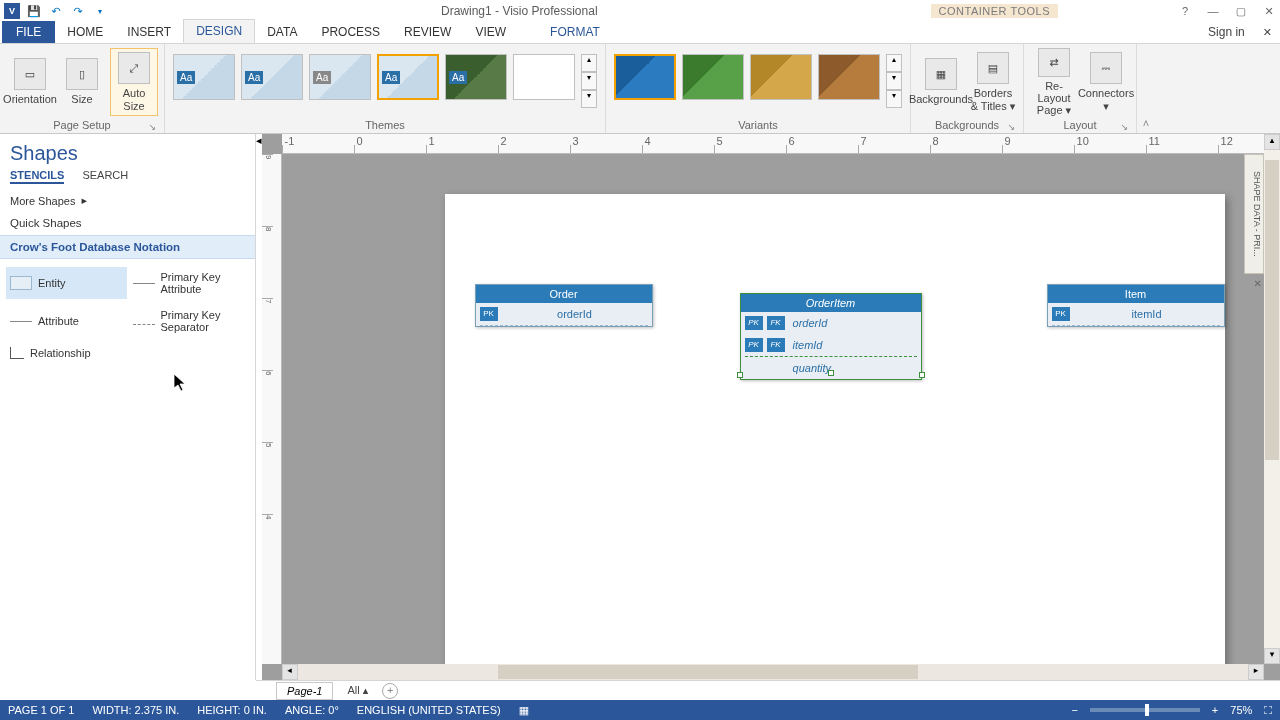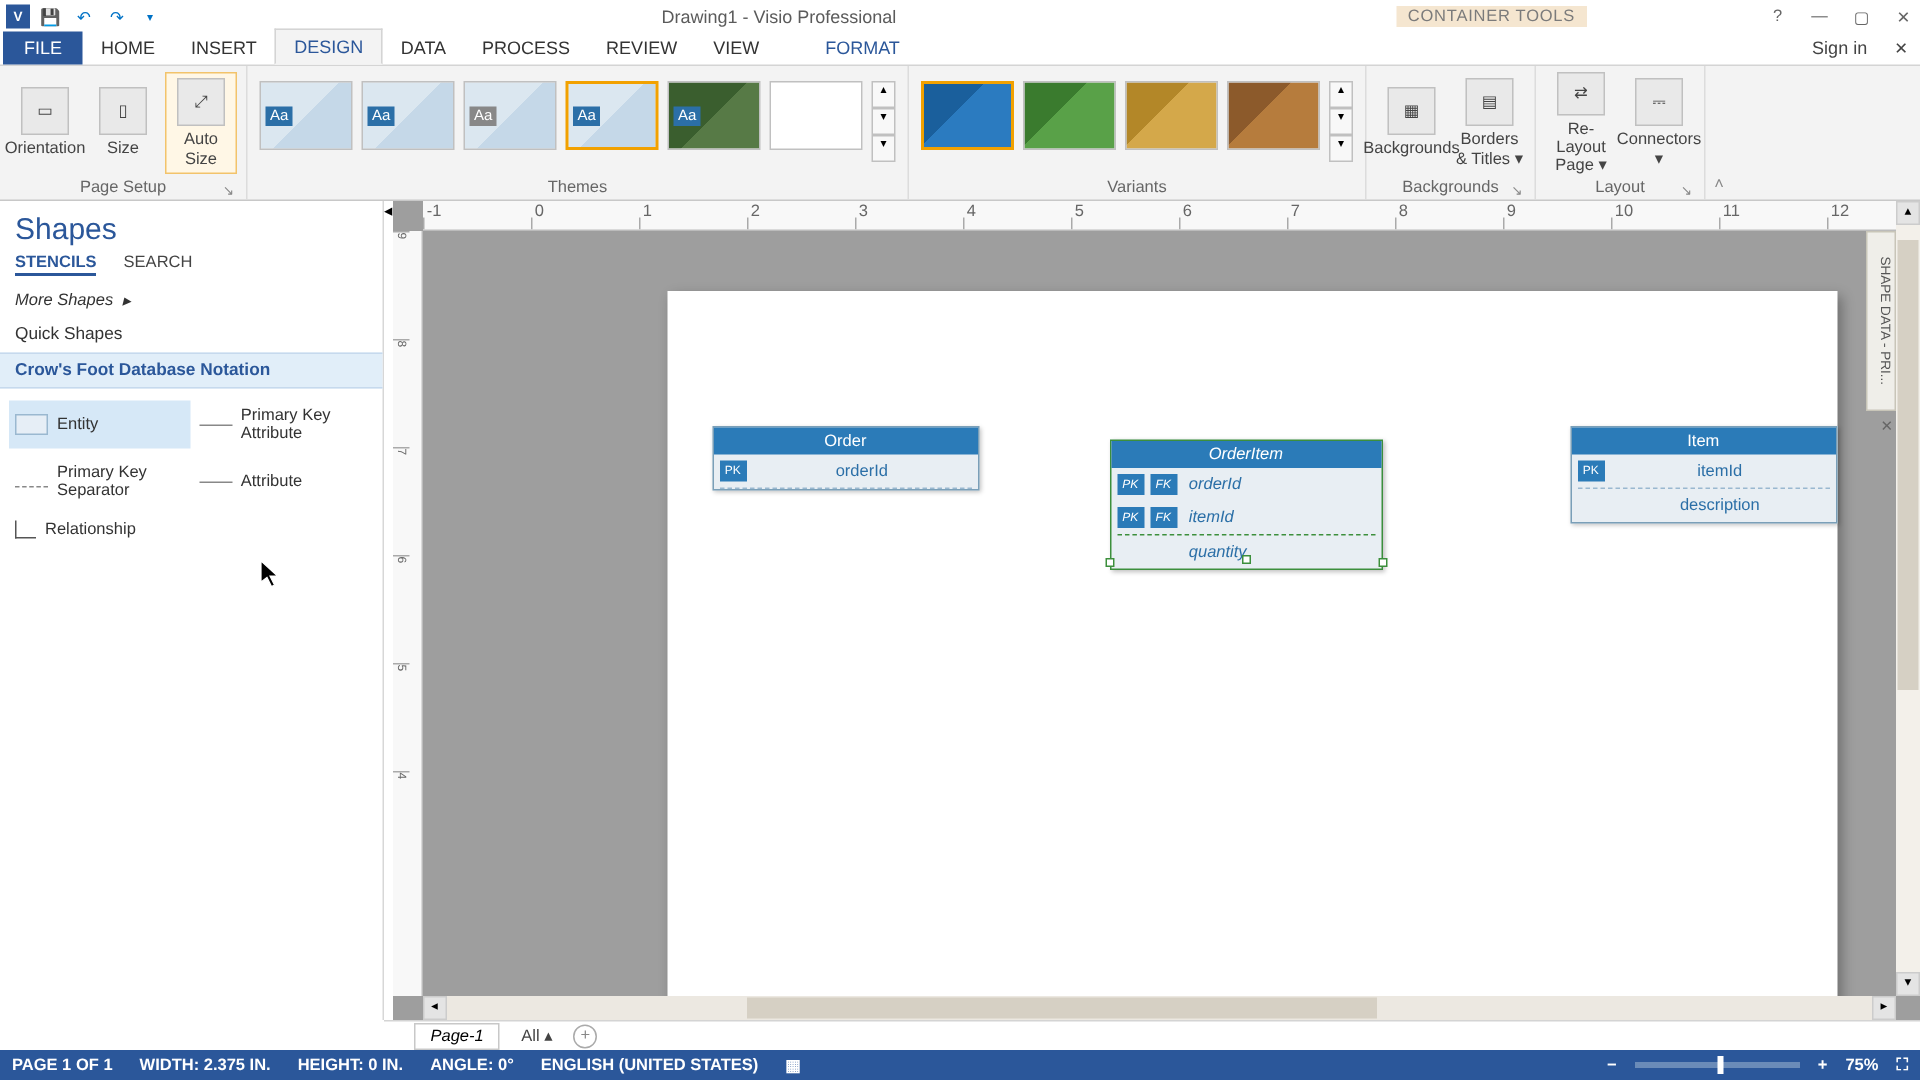--- a/index.html
+++ b/index.html
@@ -47,21 +47,21 @@
 .variant-swatch.v4{background:linear-gradient(135deg,#8c5a2b 40%,#b67c3d 40%);}
 .ribbon-collapse { width:18px; display:flex; align-items:flex-end; justify-content:center; color:#888; cursor:pointer; padding-bottom:4px;}
 
 
 .workarea { position:absolute; top:134px; left:0; right:0; bottom:40px; display:flex; }
 .shapes-pane { width:256px; background:#fff; border-right:1px solid #d7d7d7; display:flex; flex-direction:column;}
 .shapes-title { font-size:20px; color:#2b579a; padding:8px 10px 4px; font-weight:normal;}
 .shapes-tabs { display:flex; gap:18px; padding:0 10px 4px; font-size:11px;}
 .shapes-tabs .st { color:#444; cursor:pointer; padding-bottom:1px;}
 .shapes-tabs .st.active { color:#2b579a; font-weight:600; border-bottom:2px solid #2b579a;}
-.shapes-more { padding:6px 10px; font-size:11.5px; color:#333; display:flex; gap:6px; cursor:pointer;font-style:italic;}
+.shapes-more { padding:6px 10px; font-size:11.5px; color:#333; display:flex; align-items:center; gap:6px; cursor:pointer;}
 .shapes-quick { padding:4px 10px 6px; font-size:11.5px; color:#333; cursor:pointer;}
 .stencil-active { background:#e1eef9; padding:5px 10px; font-size:11.5px; color:#2b579a; font-weight:600; border-top:1px solid #c6d9ed; border-bottom:1px solid #c6d9ed;}
 .stencil-items { padding:8px 6px; display:grid; grid-template-columns:1fr 1fr; gap:6px 2px;}
 .stencil-item { display:flex; align-items:center; gap:6px; padding:4px 4px; cursor:pointer; font-size:11.5px; color:#333;}
 .stencil-item.sel { background:#d6e8f7;}
 .stencil-icon { width:22px; height:14px; background:#e6eef6; border:1px solid #9ab8d0; flex-shrink:0;}
 .stencil-icon.line { background:transparent; border:none; border-top:1px dashed #888; height:0; margin-top:7px;}
 .stencil-icon.rel { background:transparent; border:none; border-left:1px solid #555; border-bottom:1px solid #555; height:12px; width:14px;}
 .stencil-icon.fk { background:transparent; border:none; height:0; border-top:1px solid #888;}
 
@@ -95,21 +95,21 @@
 .shape-data-tab { position:absolute; right:16px; top:20px; width:20px; height:120px; background:#efeee9; border:1px solid #c8c5b8; writing-mode:vertical-rl; text-align:center; font-size:9px; color:#555; padding:4px 1px; cursor:pointer;}
 .shape-data-close { position:absolute; right:18px; top:144px; font-size:10px; color:#666; cursor:pointer;}
 
 
 .page-tabs { position:absolute; left:256px; right:0; bottom:20px; height:20px; background:#fff; border-top:1px solid #d4d4d4; display:flex; align-items:center; padding-left:20px; gap:14px;}
 .page-tab { padding:2px 10px; font-size:11px; border:1px solid #c8c8c8; background:#fff; cursor:pointer;font-style:italic;}
 .page-tab-all { font-size:11px; color:#444; cursor:pointer;}
 .page-add { width:16px; height:16px; border:1px solid #aaa; border-radius:50%; text-align:center; line-height:13px; font-size:11px; color:#888; cursor:pointer;}
 
 
-.statusbar { position:absolute; bottom:0; left:0; right:0; height:20px; background:#2b579a; color:#fff; display:flex; align-items:center; font-size:10.5px; padding:0 8px; gap:18px;font-weight:bold;}
+.statusbar { position:absolute; bottom:0; left:0; right:0; height:20px; background:#2b579a; color:#fff; display:flex; align-items:center; font-size:10.5px; padding:0 8px; gap:18px;}
 .statusbar .right { margin-left:auto; display:flex; align-items:center; gap:12px;}
 .zoom-slider { width:110px; height:4px; background:#6a8bb8; position:relative;}
 .zoom-slider::after{content:""; position:absolute; left:50%; top:-4px; width:4px; height:12px; background:#fff;}
 
 .cursor-arrow { position:absolute; left:174px; top:374px; width:14px; height:18px; pointer-events:none; z-index:50;}
 .cursor-arrow svg{width:100%;height:100%;}
 </style>
 </head>
 <body>
 
@@ -267,26 +267,26 @@
     <div class="stencil-items">
       <div class="stencil-item sel">
           <div class="stencil-icon"></div>
           <span>Entity</span>
         </div>
       <div class="stencil-item">
           <div class="stencil-icon fk"></div>
           <span>Primary Key Attribute</span>
         </div>
       <div class="stencil-item">
+          <div class="stencil-icon fk"></div>
+          <span>Attribute</span>
+        </div>
+      <div class="stencil-item">
           <div class="stencil-icon line"></div>
           <span>Primary Key Separator</span>
-        </div>
-      <div class="stencil-item">
-          <div class="stencil-icon fk"></div>
-          <span>Attribute</span>
         </div>
       <div class="stencil-item">
           <div class="stencil-icon rel"></div>
           <span>Relationship</span>
         </div>
     </div>
   </div>
   <span class="collapse-handle">◂</span>
 
   <div class="canvas-wrap">
@@ -348,24 +348,20 @@
           <div class="sel-handle" style="left:calc(50% - 3px); top:76px;"></div>
         </div>
 
         <div class="entity" style="left:602px; top:90px; width:178px;">
           <div class="ent-header">Item</div>
           <div class="ent-row">
               <span class="tag">PK</span>
               <span class="lbl">itemId</span>
             </div>
           <div class="sep"></div>
-          <div class="ent-row">
-              <span style="width:22px;"></span>
-              <span class="lbl">description</span>
-            </div>
         </div>
       </div>
     </div>
     <div class="shape-data-tab">SHAPE DATA - PRI...</div>
     <div class="shape-data-close">✕</div>
     <div class="scroll-v">
         <div class="sbtn">▴</div>
         <div class="strack">
           <div class="sthumb"></div>
         </div>

